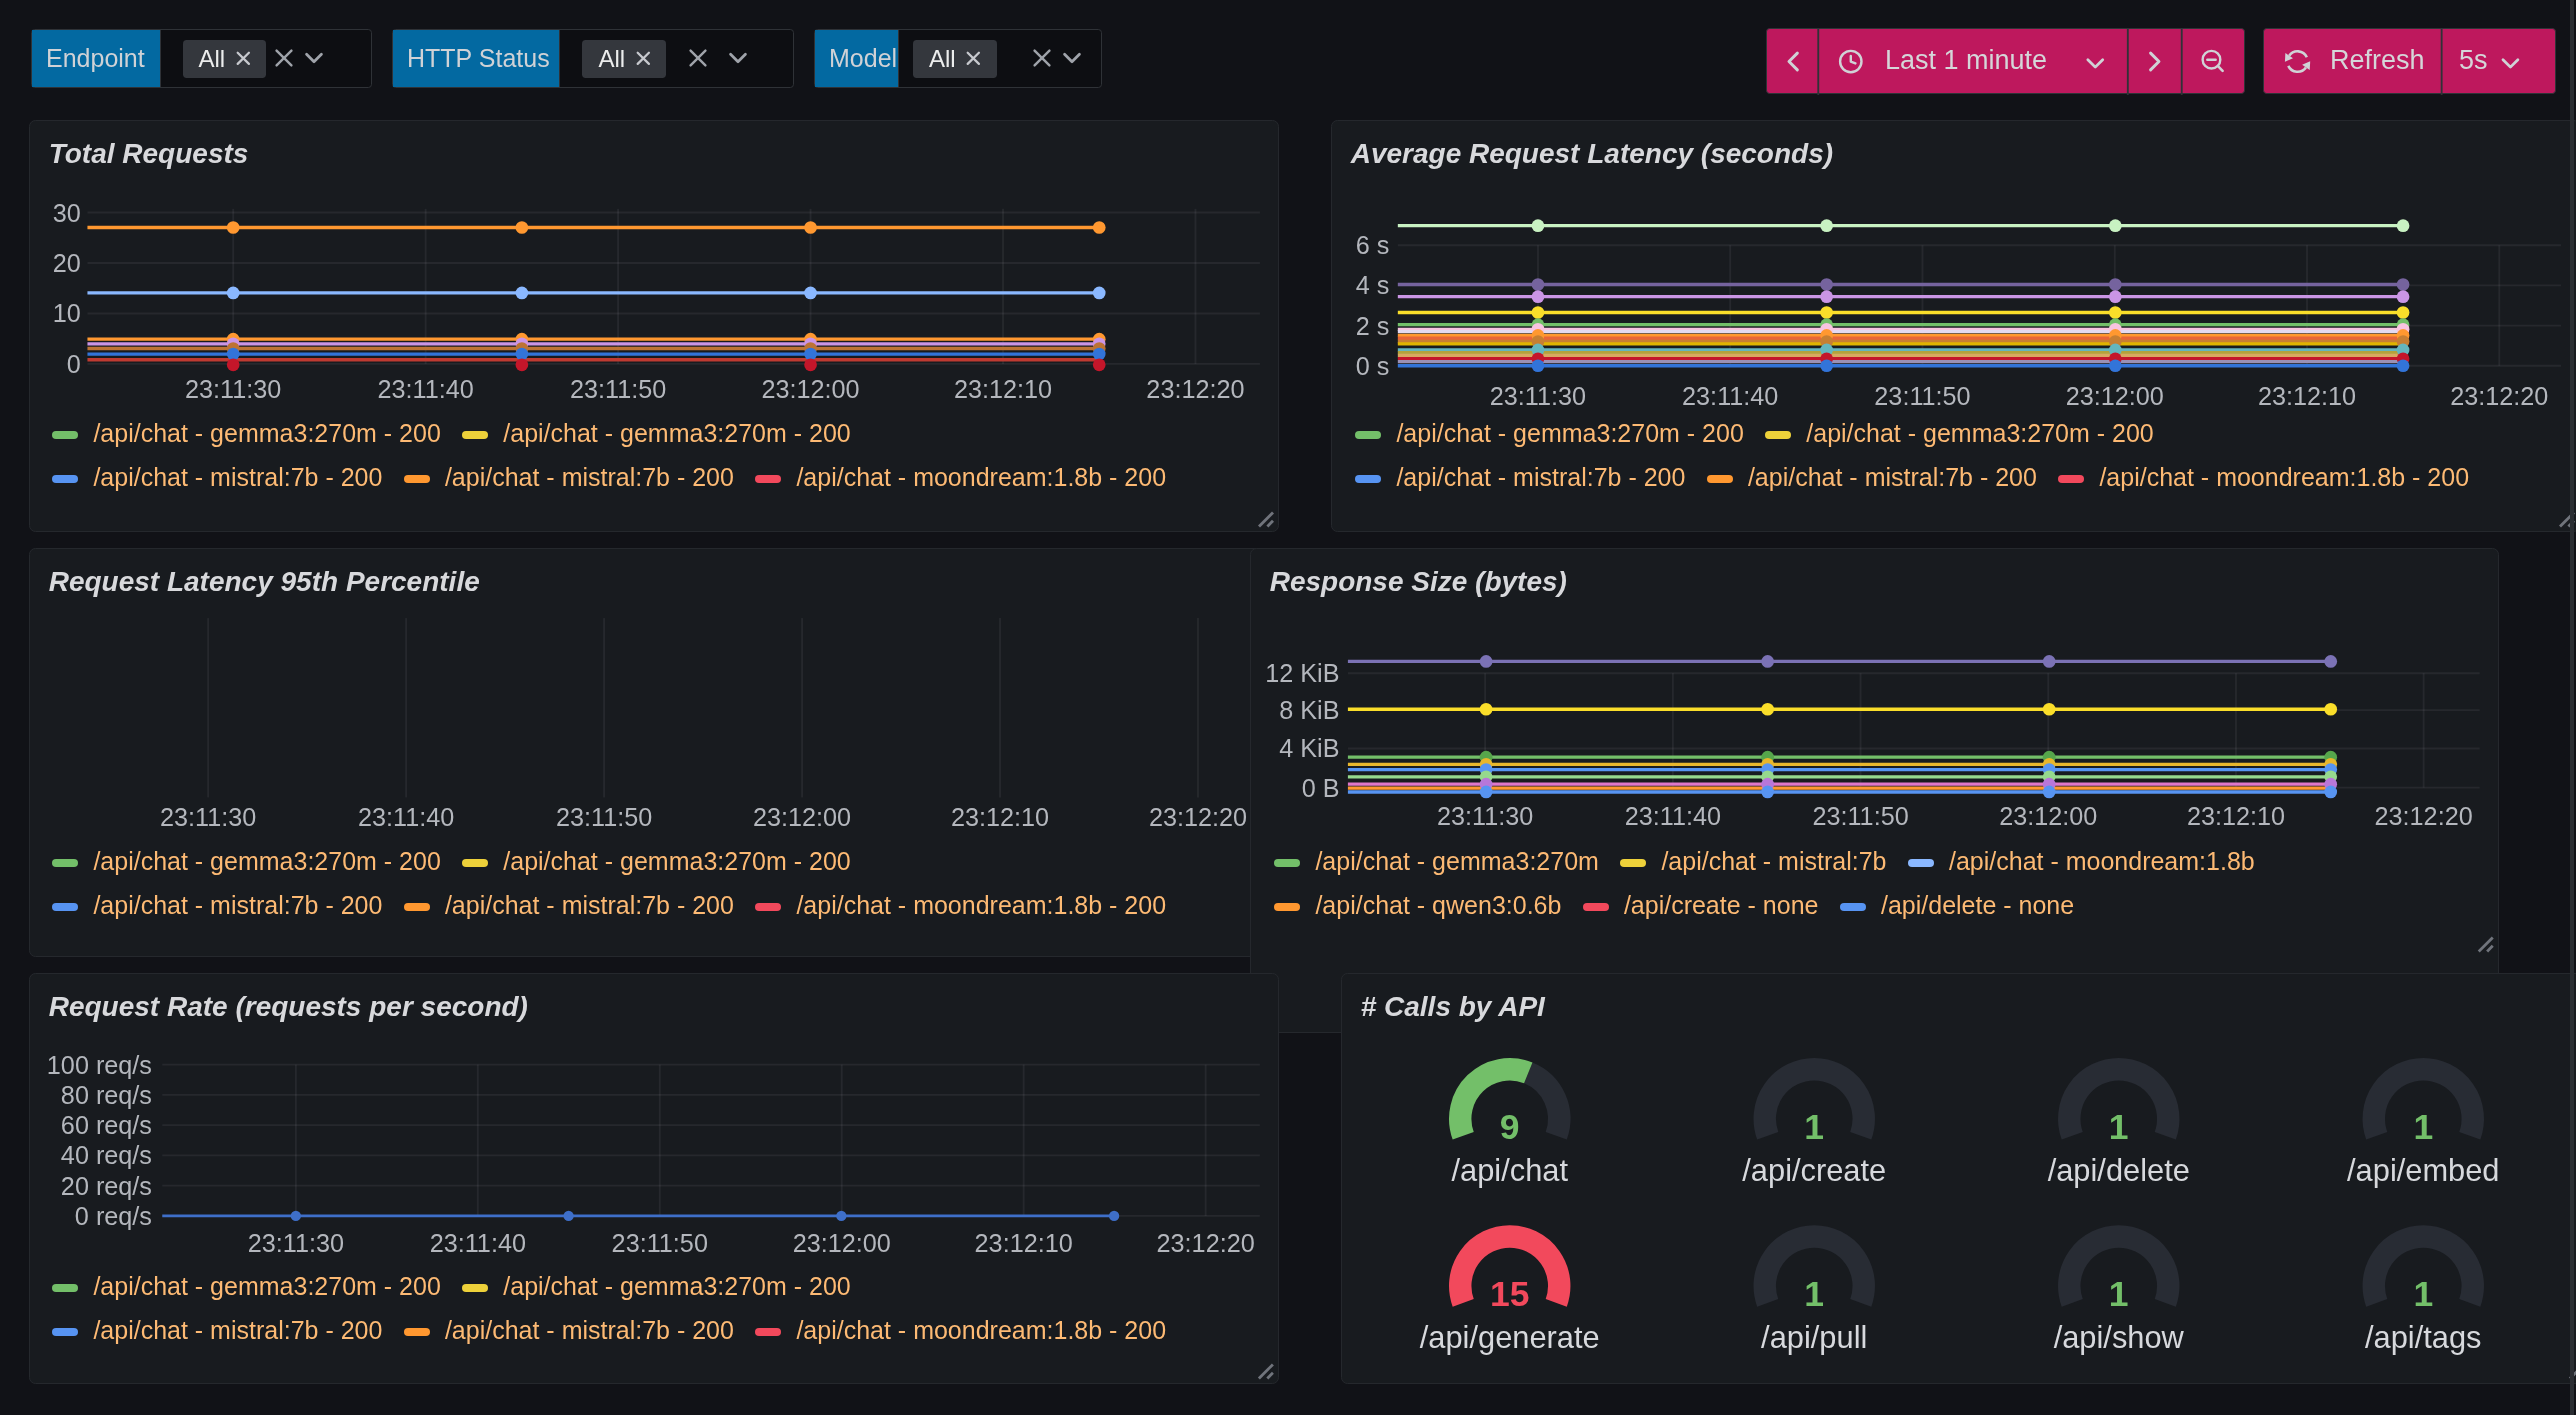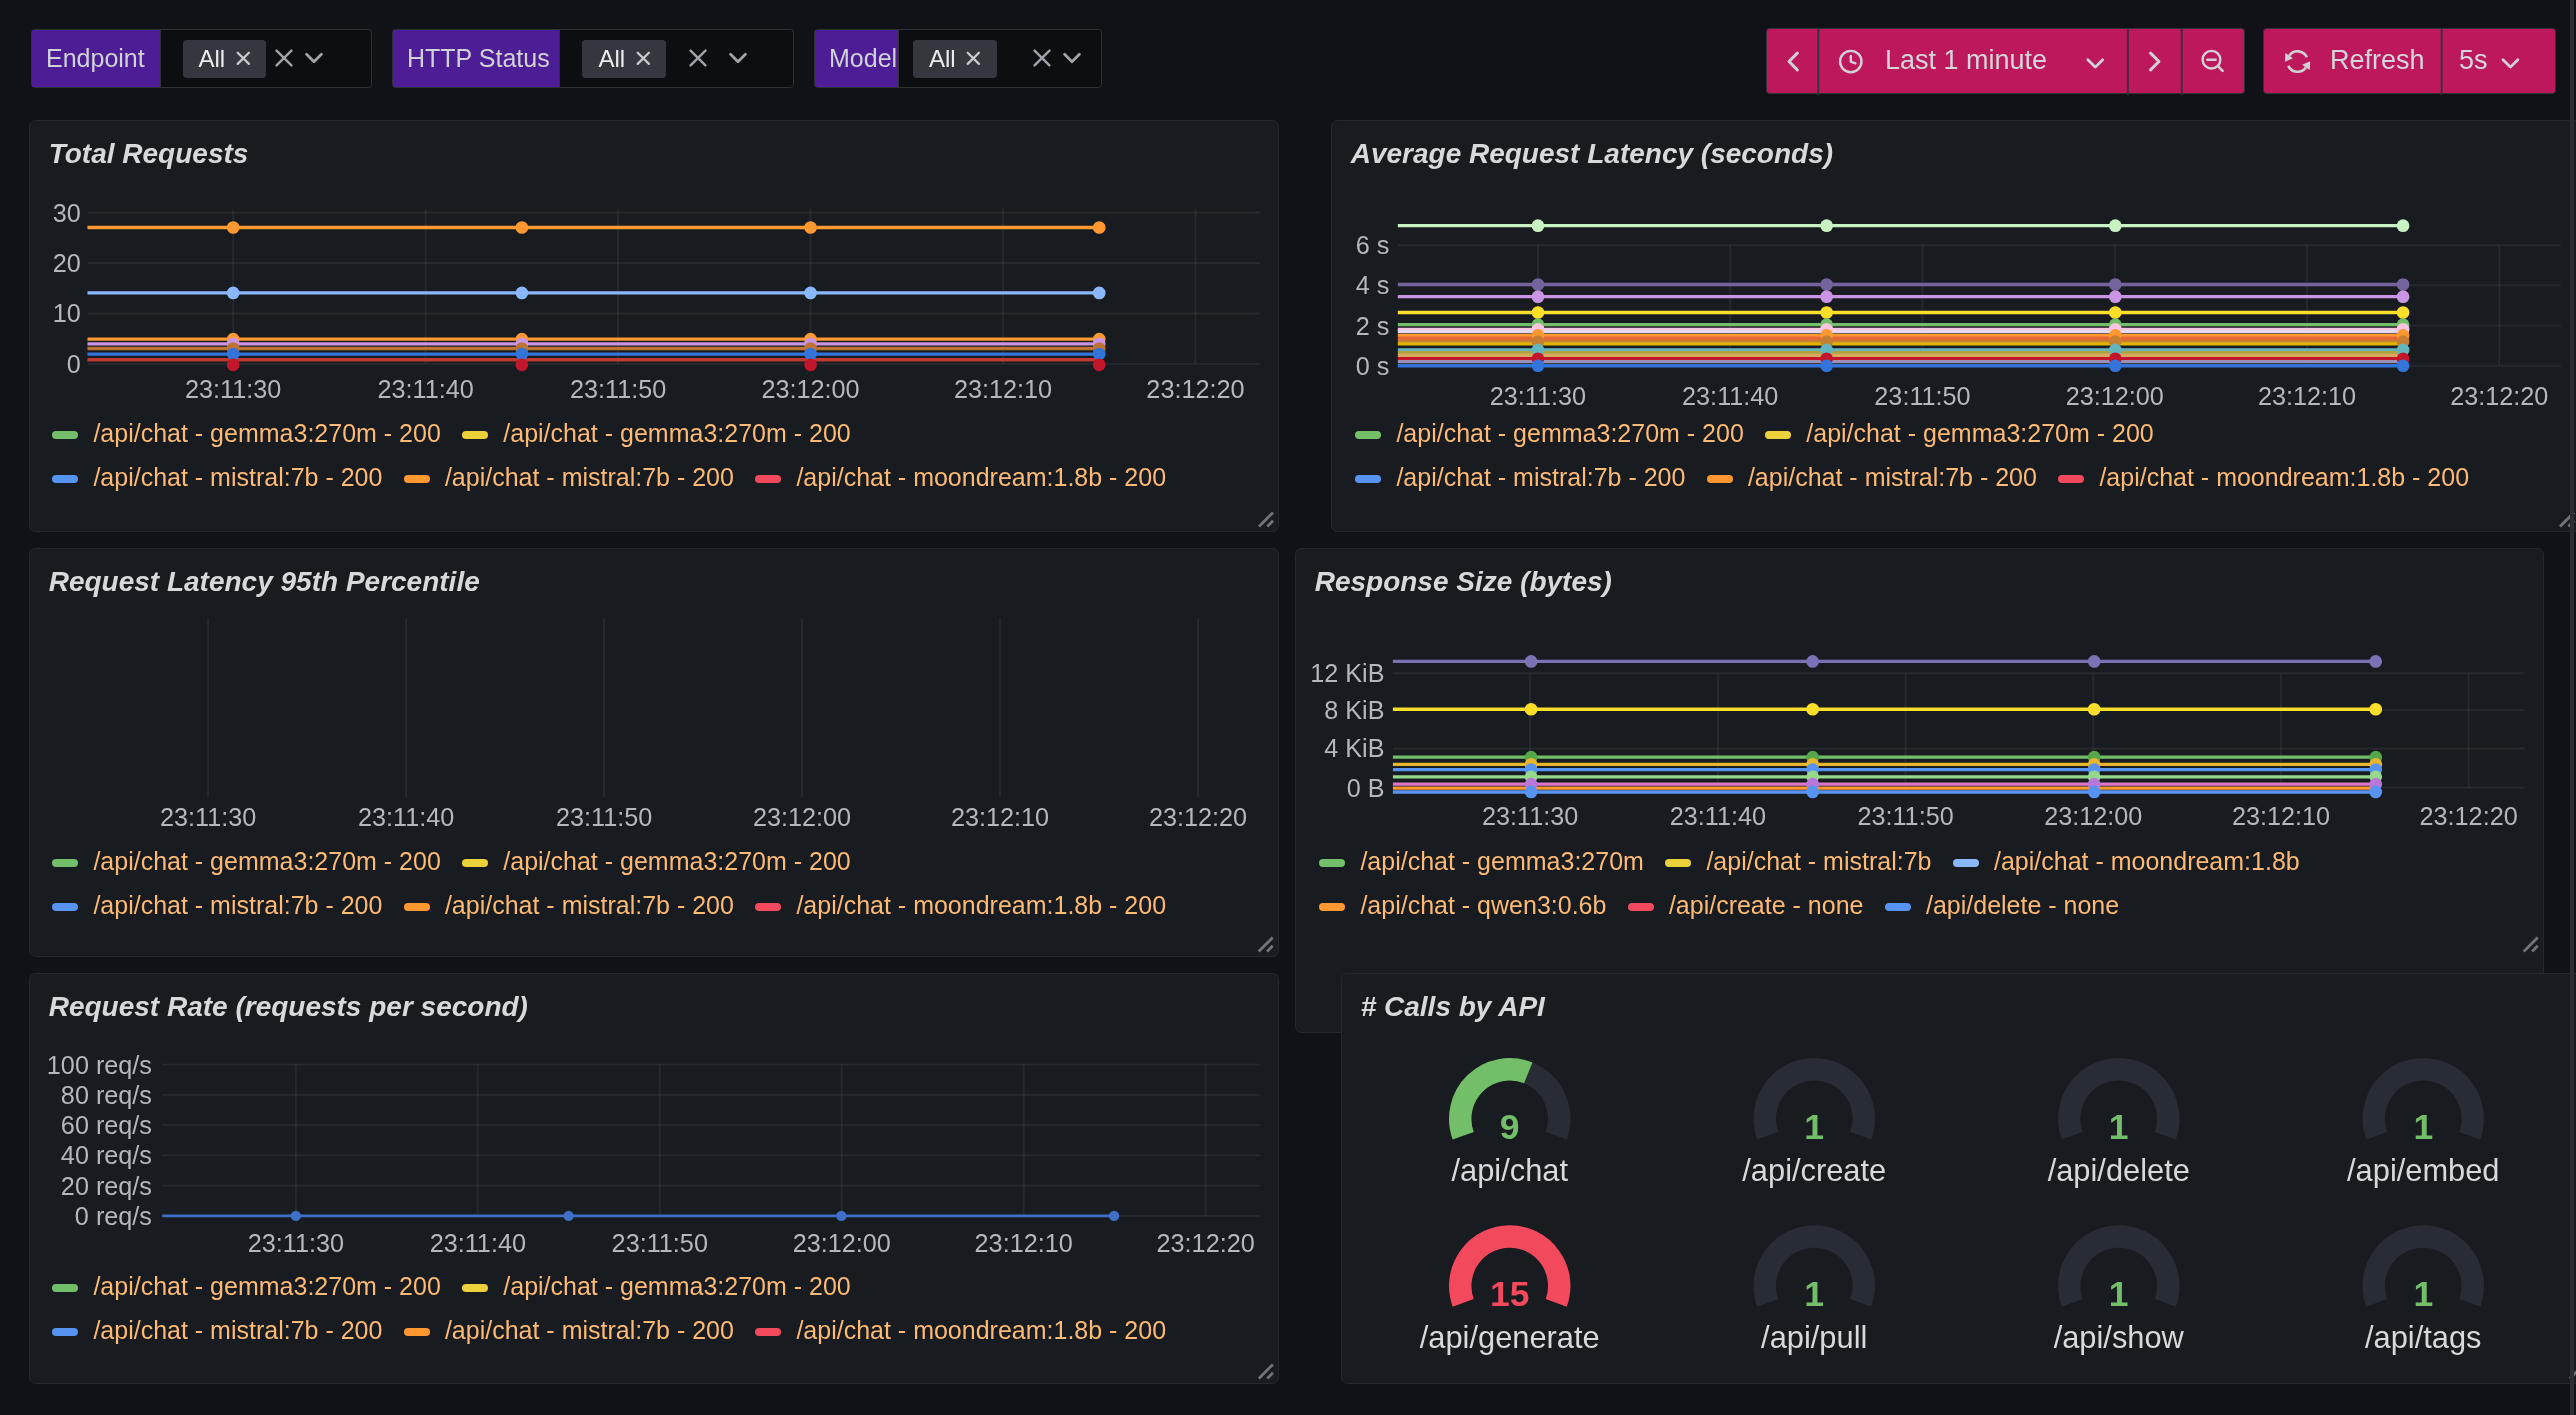--- a/index.html
+++ b/index.html
@@ -7,21 +7,21 @@
 .panel { position:absolute; background:#181b1f; border:1.9px solid #25282d; border-radius:6.5px; }
 .panel > svg { position:absolute; left:0; top:0; }
 .ptitle { position:absolute; left:18.7px; top:17px; font-size:28px; font-weight:700; color:#d8d9dc;
   letter-spacing:0px; white-space:nowrap;font-style:italic; }
 .lrow { position:absolute; white-space:nowrap; font-size:25px; color:#fdba74; line-height:30px; }
 .li { margin-right:21.5px; }
 .sw { display:inline-block; width:26px; height:8.4px; border-radius:4.7px; margin-right:15px;
   vertical-align:2.8px; }
 .fgroup { position:absolute; display:flex; border:1.9px solid #2f3237; border-radius:3.7px;
   background:#0d0e12; }
-.flabel { background:#4c1d95; color:#d0d2d6; font-size:25px; display:flex; align-items:center;
+.flabel { background:#0369a1; color:#d0d2d6; font-size:25px; display:flex; align-items:center;
   padding-left:14px; border-right:1.9px solid #2f3237; flex:none; }
 .fvalue { position:relative; flex:1; display:flex; align-items:center; }
 .pill { display:inline-flex; align-items:center; background:#34373d; color:#eceded;
   font-size:24px; border-radius:3.7px; padding:0 13px 0 16px; height:38px; }
 .absvg { position:absolute; }
 .tgroup { position:absolute; background:#be185d; border:1.9px solid #2f3237; border-radius:3.7px; }
 .ttext { position:absolute; top:0; height:63px; line-height:63px; font-size:27px; color:#d5d6d9;
   white-space:nowrap; }
 .scroll { position:absolute; right:1.9px; top:0; width:3.7px; height:100%; background:#2b2e33; }
 </style></head>
@@ -285,21 +285,21 @@
       <text x="1038.0" y="287.0" text-anchor="middle" font-size="27" fill="#b4b7bd" font-weight="400" font-family="Liberation Sans, sans-serif" dominant-baseline="central">23:12:10</text>
       <text x="1250.0" y="287.0" text-anchor="middle" font-size="27" fill="#b4b7bd" font-weight="400" font-family="Liberation Sans, sans-serif" dominant-baseline="central">23:12:20</text>
       <g stroke="#70747c" stroke-width="3">
         <line x1="1315" y1="431" x2="1330" y2="416"></line>
         <line x1="1324" y1="431" x2="1330" y2="425"></line>
       </g>
     </svg>
     <div class="lrow" style="left:22.4px;top:297px"><span class="li"><span class="sw" style="background:#73BF69"></span>/api/chat - gemma3:270m - 200</span><span class="li"><span class="sw" style="background:#EDD13A"></span>/api/chat - gemma3:270m - 200</span></div>
     <div class="lrow" style="left:22.4px;top:341px"><span class="li"><span class="sw" style="background:#5794F2"></span>/api/chat - mistral:7b - 200</span><span class="li"><span class="sw" style="background:#FF9830"></span>/api/chat - mistral:7b - 200</span><span class="li"><span class="sw" style="background:#F2495C"></span>/api/chat - moondream:1.8b - 200</span></div>
   </div>
-<div class="panel" style="left:1295px;top:548px;width:1249px;height:485px">
+<div class="panel" style="left:1250px;top:548px;width:1249px;height:485px">
     <div class="ptitle">Response Size (bytes)</div>
     <svg width="1249" height="409" viewBox="0 0 1336 438">
       <line x1="103.0" y1="133.0" x2="1315.0" y2="133.0" stroke="rgba(204,204,220,0.08)" stroke-width="2"></line>
       <line x1="103.0" y1="172.6" x2="1315.0" y2="172.6" stroke="rgba(204,204,220,0.08)" stroke-width="2"></line>
       <line x1="103.0" y1="213.6" x2="1315.0" y2="213.6" stroke="rgba(204,204,220,0.08)" stroke-width="2"></line>
       <line x1="103.0" y1="255.5" x2="1315.0" y2="255.5" stroke="rgba(204,204,220,0.08)" stroke-width="2"></line>
       <line x1="250.0" y1="133.0" x2="250.0" y2="255.5" stroke="rgba(204,204,220,0.08)" stroke-width="2"></line>
       <line x1="451.0" y1="133.0" x2="451.0" y2="255.5" stroke="rgba(204,204,220,0.08)" stroke-width="2"></line>
       <line x1="652.0" y1="133.0" x2="652.0" y2="255.5" stroke="rgba(204,204,220,0.08)" stroke-width="2"></line>
       <line x1="853.0" y1="133.0" x2="853.0" y2="255.5" stroke="rgba(204,204,220,0.08)" stroke-width="2"></line>

